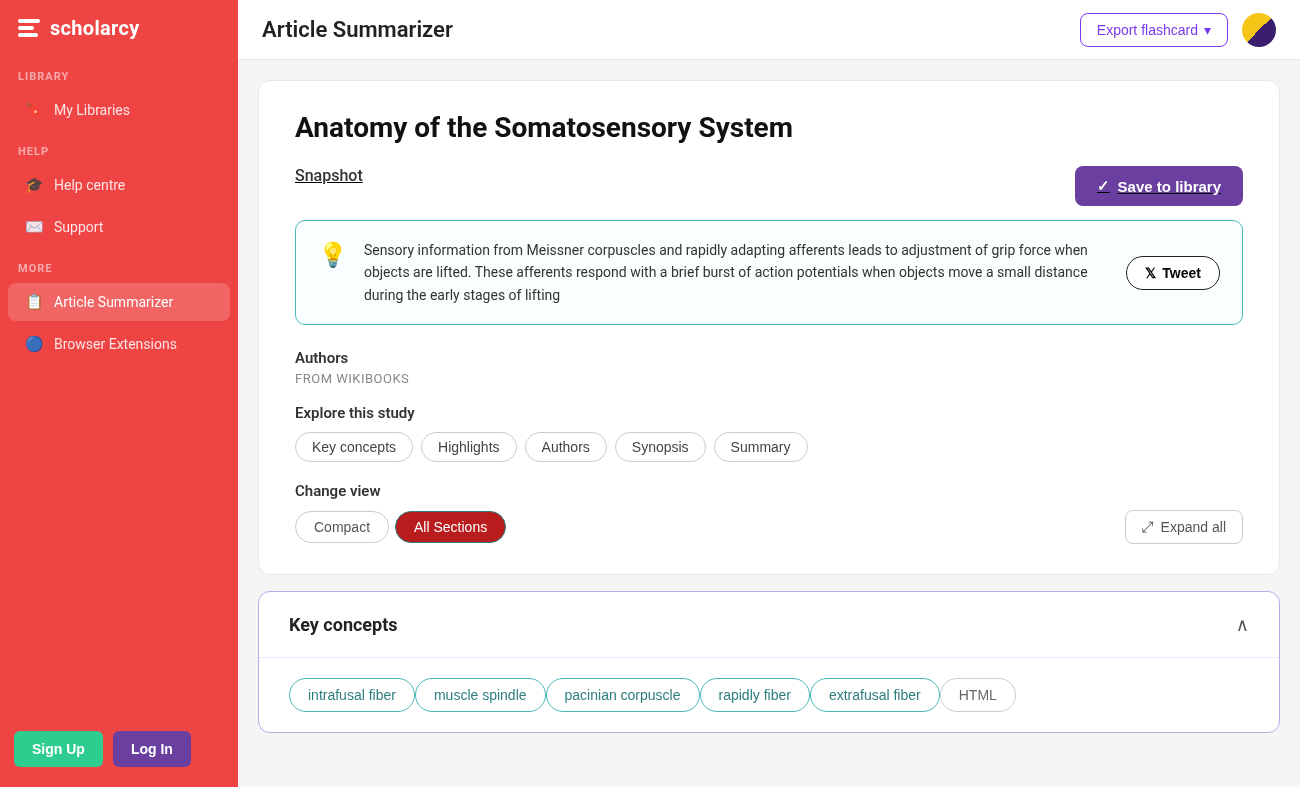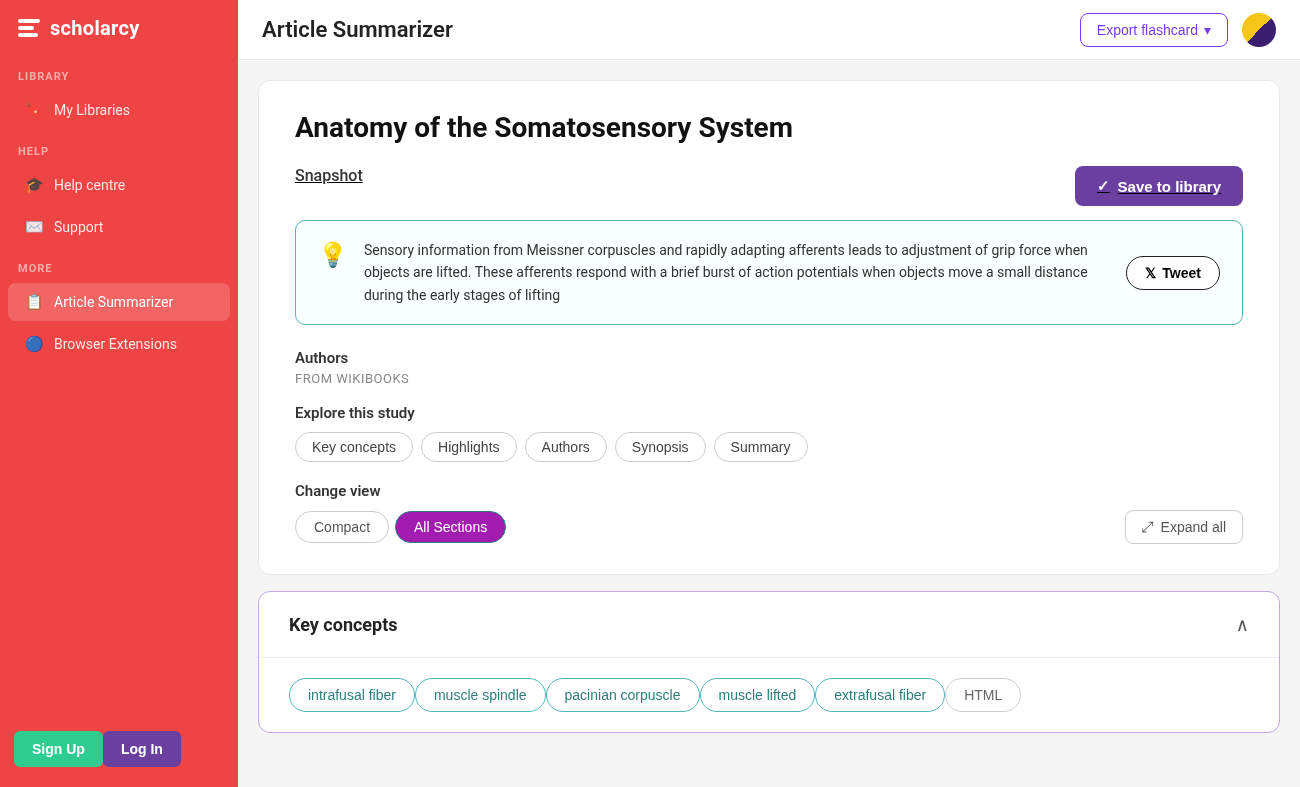--- a/index.html
+++ b/index.html
@@ -68,21 +68,21 @@
       height: 18px;
       display: flex;
       align-items: center;
       justify-content: center;
       font-size: 15px;
     }
     .sidebar-bottom {
       margin-top: auto;
       padding: 20px 14px;
       display: flex;
-      gap: 0;
+      gap: 10px;
     }
     .btn-signup {
       background: #2ecc8e;
       color: white;
       border: none;
       border-radius: 6px;
       padding: 10px 18px;
       font-size: 14px;
       font-weight: 600;
       cursor: pointer;
@@ -287,21 +287,21 @@
     .btn-view {
       border: 1.5px solid #ccc;
       border-radius: 20px;
       padding: 7px 18px;
       font-size: 14px;
       color: #555;
       cursor: pointer;
       background: white;
     }
     .btn-view.active {
-      background: #a21caf;
+      background: #b91c1c;
       color: white;
       border-color: #2d7d7d;
     }
     .btn-expand-all {
       border: 1.5px solid #ccc;
       border-radius: 8px;
       padding: 7px 16px;
       font-size: 14px;
       color: #555;
       cursor: pointer;
@@ -479,20 +479,20 @@
 
     <div class="card-key-concepts">
       <div class="key-concepts-header">
         <span class="key-concepts-title">Key concepts</span>
         <span class="chevron-up">∧</span>
       </div>
       <div class="key-concepts-body">
         <button class="concept-tag">intrafusal fiber</button>
         <button class="concept-tag">muscle spindle</button>
         <button class="concept-tag">pacinian corpuscle</button>
-        <button class="concept-tag">muscle lifted</button>
+        <button class="concept-tag">rapidly fiber</button>
         <button class="concept-tag">extrafusal fiber</button>
         <button class="html-tag">HTML</button>
       </div>
     </div>
 
   </div>
 </div>
 
 </body></html>

